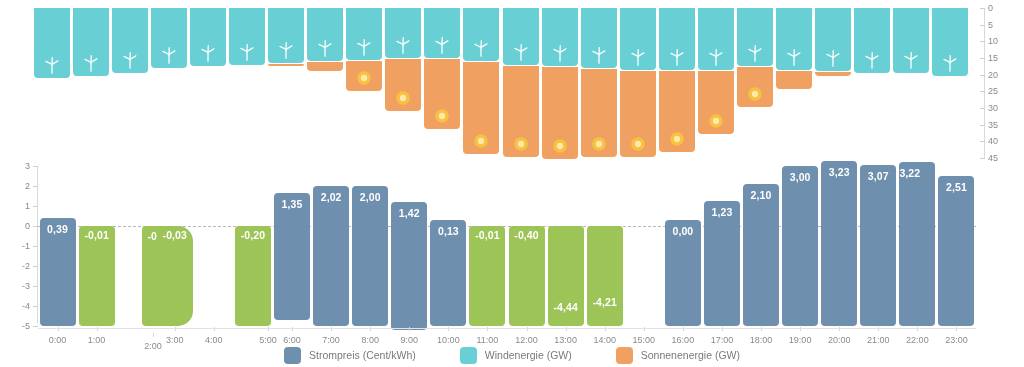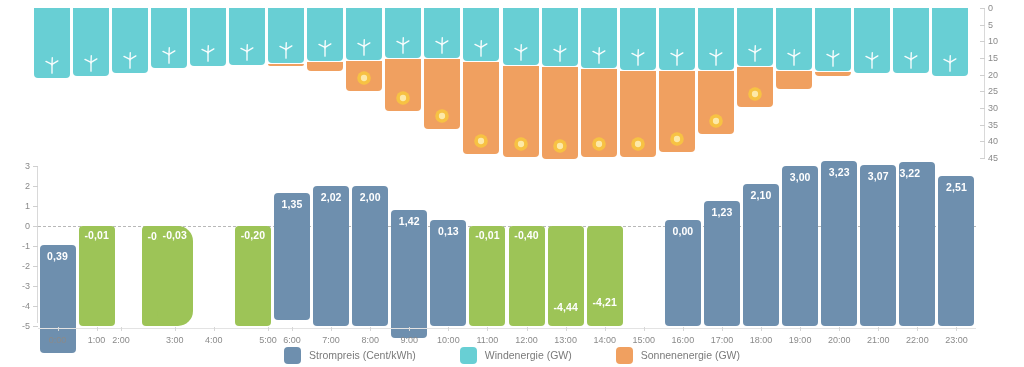--- a/index.html
+++ b/index.html
@@ -523,21 +523,21 @@
         <div class="ltick" style="top: 60px;">0<i></i></div>
         <div class="ltick" style="top: 80px;">-1<i></i></div>
         <div class="ltick" style="top: 100px;">-2<i></i></div>
         <div class="ltick" style="top: 120px;">-3<i></i></div>
         <div class="ltick" style="top: 140px;">-4<i></i></div>
         <div class="ltick" style="top: 160px;">-5<i></i></div>
       </div>
     <div id="bars-plot">
       <div id="zeroline" style="top: 66px;"></div>
     <div class="barcol" style="left: 1.54167px; top: 0px; height: 166px;">
-          <div class="bar pos" title="0:00" style="top: 58.2px; height: 107.8px; margin-top: 27px;">
+          <div class="bar pos" title="0:00" style="top: 58.2px; height: 107.8px;">
             <div class="vlabel" style="position: absolute; left: 0px; width: 100%; text-align: center; top: 2px;">0,39</div>
           </div>
         </div>
         <div class="barcol" style="left: 40.625px; top: 0px; height: 166px;">
           <div class="bar neg" title="1:00" style="top: 66px; height: 100px;">
             <div class="vlabel" style="position: absolute; left: 0px; width: 100%; text-align: center; top: 0px;">-0,01</div>
           </div>
         </div>
         <div class="barcol" style="left: 79.7083px; top: 0px; height: 166px; margin-left: 24px;">
           <div class="bar neg" title="2:00" style="top: 66px; height: 100px;">
@@ -562,21 +562,21 @@
         <div class="barcol" style="left: 275.125px; top: 0px; height: 166px;">
           <div class="bar pos" title="7:00" style="top: 25.6px; height: 140.4px;">
             <div class="vlabel" style="position: absolute; left: 0px; width: 100%; text-align: center; top: 2px;">2,02</div>
           </div>
         </div>
         <div class="barcol" style="left: 314.208px; top: 0px; height: 166px;">
           <div class="bar pos" title="8:00" style="top: 26px; height: 140px;">
             <div class="vlabel" style="position: absolute; left: 0px; width: 100%; text-align: center; top: 2px;">2,00</div>
           </div>
         </div>
-        <div class="barcol" style="left: 353.292px; top: 12px; height: 166px;">
+        <div class="barcol" style="left: 353.292px; top: 4px; height: 166px;">
           <div class="bar pos" title="9:00" style="top: 37.6px; height: 128.4px;">
             <div class="vlabel" style="position: absolute; left: 0px; width: 100%; text-align: center; top: 2px;">1,42</div>
           </div>
         </div>
         <div class="barcol" style="left: 392.375px; top: 0px; height: 166px;">
           <div class="bar pos" title="10:00" style="top: 60px; height: 106px;">
             <div class="vlabel" style="position: absolute; left: 0px; width: 100%; text-align: center; top: 2px;">0,13</div>
           </div>
         </div>
         <div class="barcol" style="left: 431.458px; top: 0px; height: 166px;">
@@ -643,21 +643,21 @@
     <div id="x-axis">
       <div class="xline"></div>
     <div class="xtick" style="left: -0.458333px;">
           <i></i>
           <span>0:00</span>
         </div>
         <div class="xtick" style="left: 38.625px;">
           <i></i>
           <span>1:00</span>
         </div>
-        <div class="xtick" style="left: 63px;">
+        <div class="xtick" style="left: 95px; margin-top: 6px;">
           <i></i>
           <span>2:00</span>
         </div>
         <div class="xtick" style="left: 116.792px;">
           <i></i>
           <span>3:00</span>
         </div>
         <div class="xtick" style="left: 155.875px;">
           <i></i>
           <span>4:00</span>

